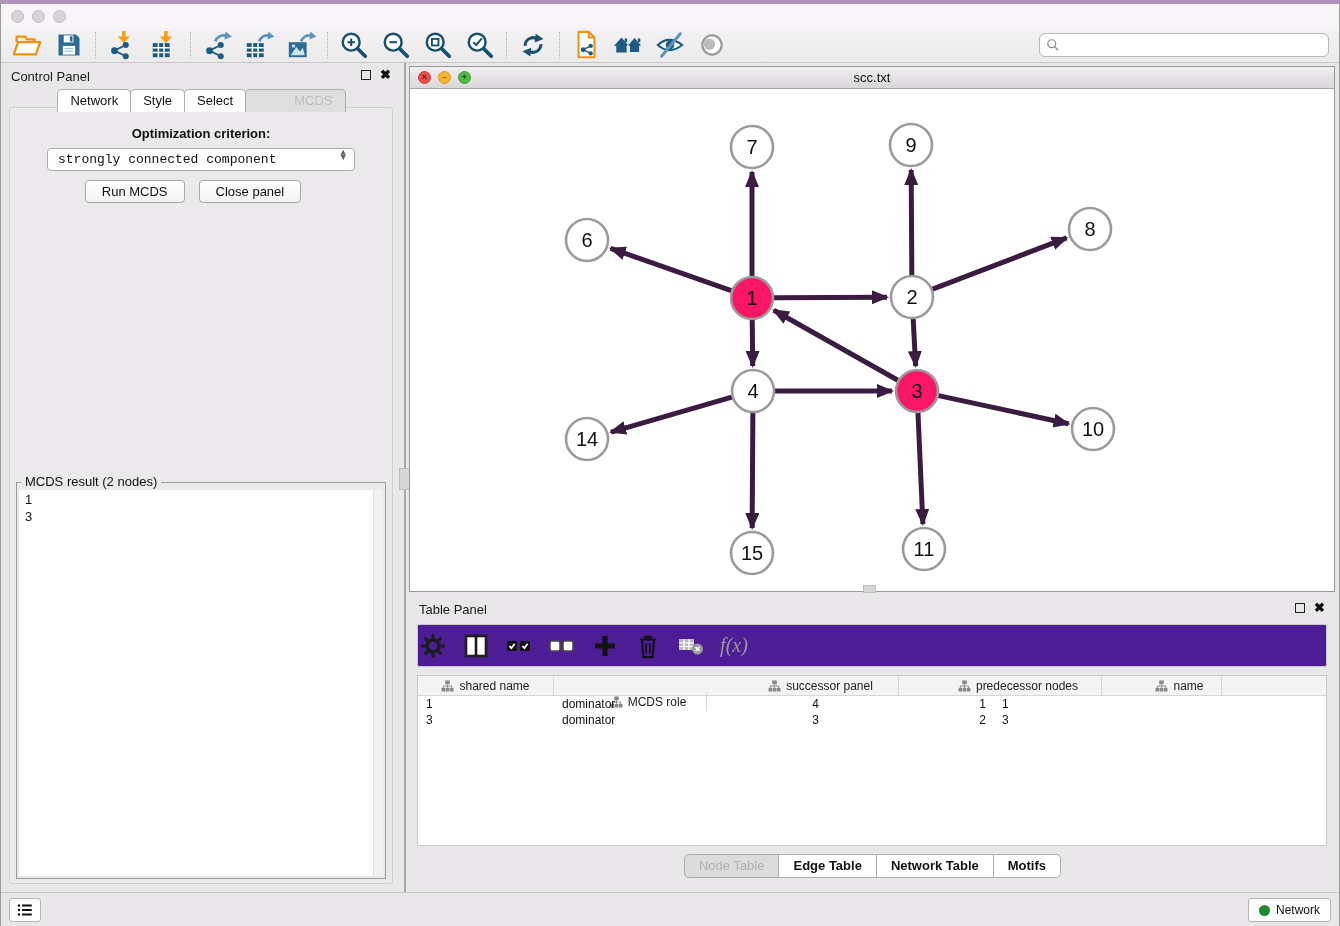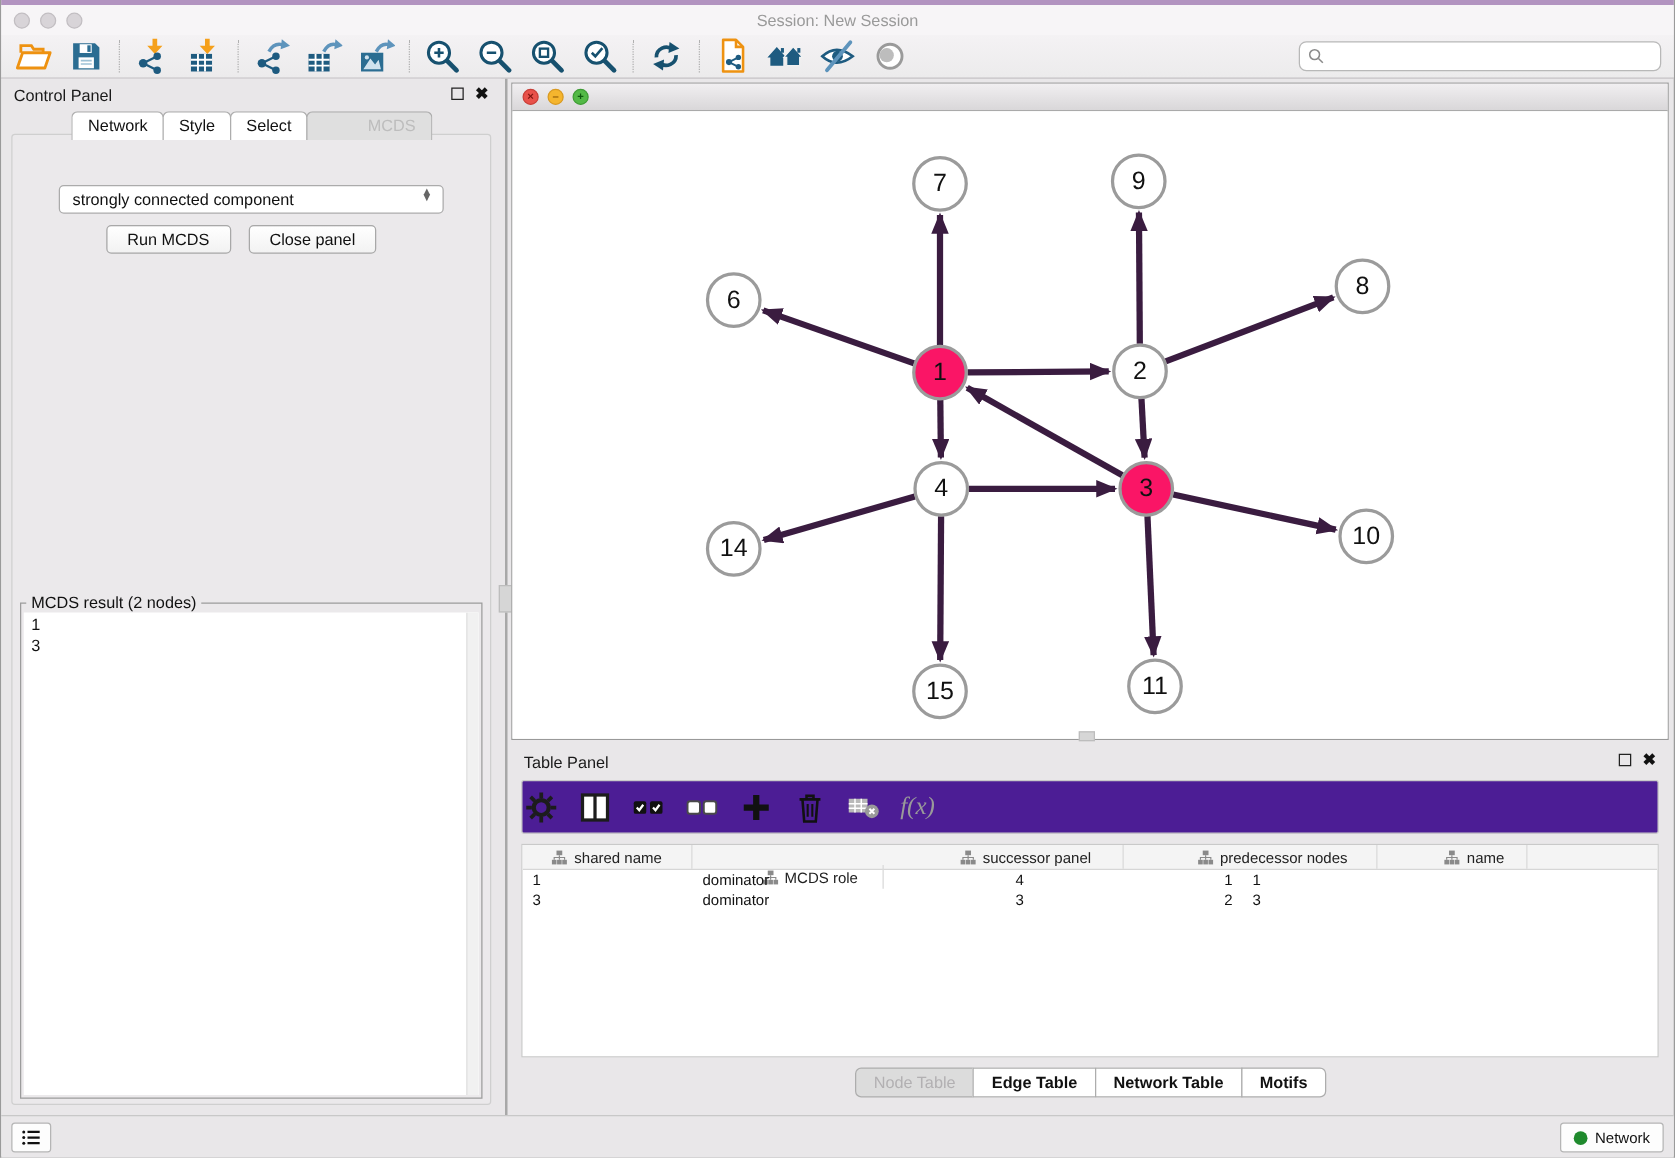--- a/index.html
+++ b/index.html
@@ -26,21 +26,21 @@
   .panel-head .ctrls { position:absolute; right:10px; top:5px; display:flex; gap:9px; align-items:center; }
   .float-glyph { width:10px; height:10px; border:1.5px solid #222; display:inline-block; }
   .close-glyph { font-size:13px; font-weight:bold; color:#111; line-height:1; }
 
   .tabstrip { display:flex; justify-content:center; position:relative; z-index:2; }
   .tab { font-size:13px; padding:3px 12px 4px; background:#fff; border:1px solid #adadad; border-bottom:none; border-radius:5px 5px 0 0; margin-right:-1px; color:#111; }
   .tab.disabled-active { background:#dfdfdf; color:#bdbdbd;padding-left:48px; }
   .cp-body { position:absolute; left:8px; right:8px; top:44px; bottom:8px; background:#ebe9eb; border:1px solid #cfcfcf; border-radius:3px; }
 
   .opt-label { text-align:center; margin-top:18px; font-size:13px; font-weight:600; color:#111; }
-  .dropdown { position:absolute; left:37px; right:37px; top:40px; height:23px; background:#fff; border:1px solid #ababab; border-radius:4px; display:flex; align-items:center; font-size:13px; padding:0 10px; color:#111; }
+  .dropdown { position:absolute; left:37px; right:37px; top:40px; height:23px; background:#fff; border:1px solid #ababab; border-radius:4px; display:flex; align-items:center; font-size:13px; padding:0 10px; color:#111;font-family:Liberation Mono, monospace; }
   .dd-arrows { position:absolute; right:8px; top:2px; display:flex; flex-direction:column; line-height:0.55; color:#666; font-size:9px; }
   .cp-buttons { position:absolute; top:72px; left:0; right:16px; display:flex; justify-content:center; gap:14px; }
   .btn { background:linear-gradient(#ffffff,#f2f2f2); border:1px solid #a8a8a8; border-radius:4px; font-size:13px; padding:3px 16px; color:#111; }
 
   .groupbox { position:absolute; left:6px; right:6px; top:374px; bottom:4px; border:1px solid #9c9c9c; }
   .groupbox-label { position:absolute; top:-9px; left:4px; background:#ebe9eb; padding:0 4px; font-size:13px; color:#111; }
   .result-area { position:absolute; inset:7px 2px 2px 2px; background:#fff; overflow:hidden; }
   .result-area pre { font-family:"Liberation Sans", sans-serif; font-size:13px; padding:2px 6px; color:#111; line-height:1.3; }
   .result-scroll { position:absolute; right:0; top:0; bottom:0; width:10px; background:#f1f1f1; border-left:1px solid #e0e0e0; }
 
@@ -89,21 +89,20 @@
 
 <div class="app">
   <div class="top-accent"></div>
 
   <div class="titlebar">
     <div class="traffic">
       <span class="dot"></span>
       <span class="dot"></span>
       <span class="dot"></span>
     </div>
-    <div class="win-title">Session: New Session</div>
   </div>
 
   <div class="toolbar">
     <div class="tb-group">
       <span class="tb-btn">
         <svg width="30" height="30" viewBox="0 0 32 32">
           <path d="M5 13 V7 h9 l2 3 h8 v3" fill="none" stroke="#EE9211" stroke-width="2.4"></path>
           <path d="M2 26 L6.5 13 H30 L25.5 26 Z" fill="#fff" stroke="#EE9211" stroke-width="2.4" stroke-linejoin="round"></path>
         </svg>
       </span>
@@ -259,20 +258,21 @@
         <span class="close-glyph">✖</span>
       </span>
     </div>
     <div class="tabstrip">
         <span class="tab" style="border-top-left-radius: 5px;">Network</span>
         <span class="tab">Style</span>
         <span class="tab">Select</span>
         <span class="tab disabled-active">MCDS</span>
       </div>
     <div class="cp-body">
+      <div class="opt-label">Optimization criterion:</div>
       <div class="dropdown">
         <span>strongly connected component</span>
         <span class="dd-arrows">
             <span>▲</span>
             <span>▼</span>
           </span>
       </div>
       <div class="cp-buttons">
         <button class="btn">Run MCDS</button>
         <button class="btn">Close panel</button>
@@ -291,20 +291,21 @@
   <div class="v-splitter"></div>
   <div class="v-handle"></div>
 
   <div class="net-frame">
     <div class="net-titlebar">
       <div class="net-lights">
         <span class="light red">×</span>
         <span class="light yellow">–</span>
         <span class="light green">+</span>
       </div>
+      <span class="net-title">scc.txt</span>
     </div>
     <div class="net-canvas">
       <svg width="924" height="502" viewBox="0 0 924 502">
           <defs>
             <marker id="arr" markerUnits="userSpaceOnUse" markerWidth="20" markerHeight="16" refX="15" refY="7" orient="auto">
               <path d="M0,0 L17,7 L0,14 Z" fill="#3A1C40"></path>
             </marker>
           </defs>
           <line x1="342" y1="187" x2="342" y2="83" stroke="#3A1C40" stroke-width="5" marker-end="url(#arr)"></line>
           <line x1="321.2449403778676" y1="201.7042820722201" x2="200.58529502515046" y2="159.2905885542953" stroke="#3A1C40" stroke-width="5" marker-end="url(#arr)"></line>

